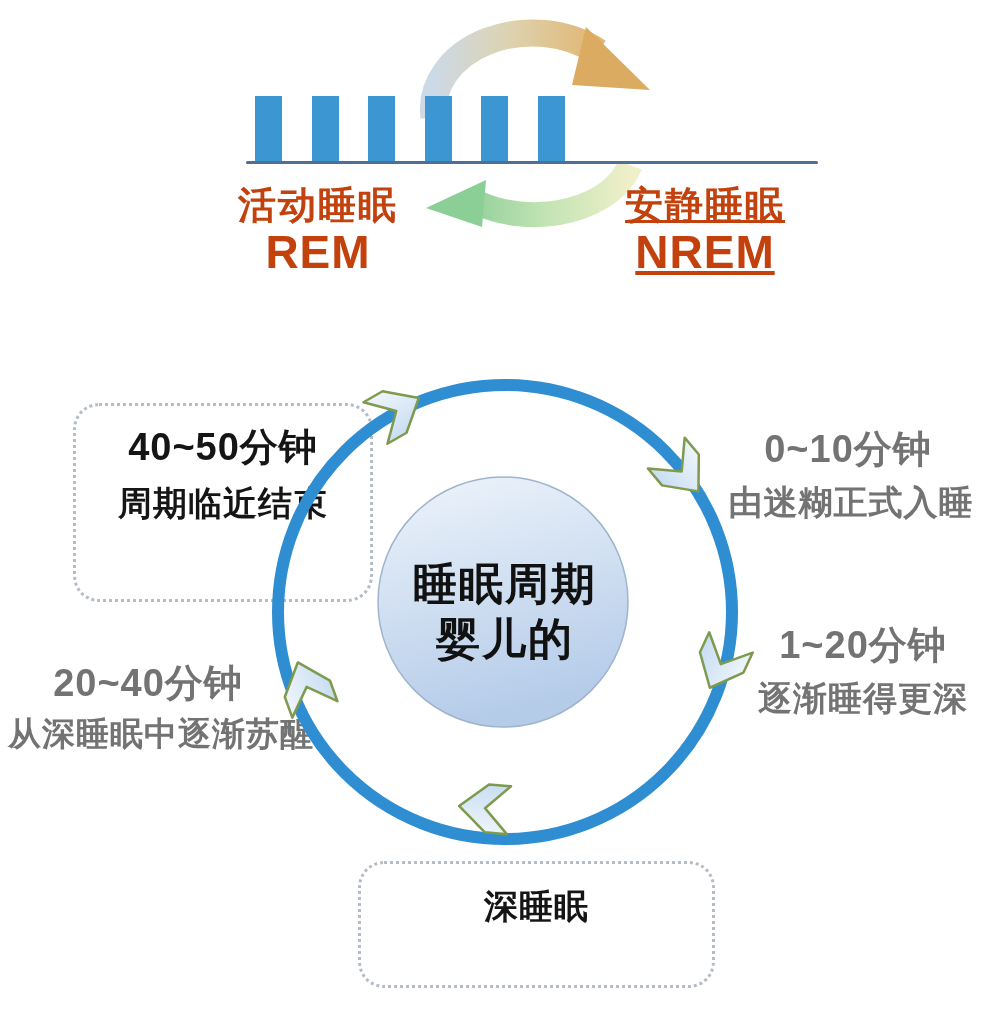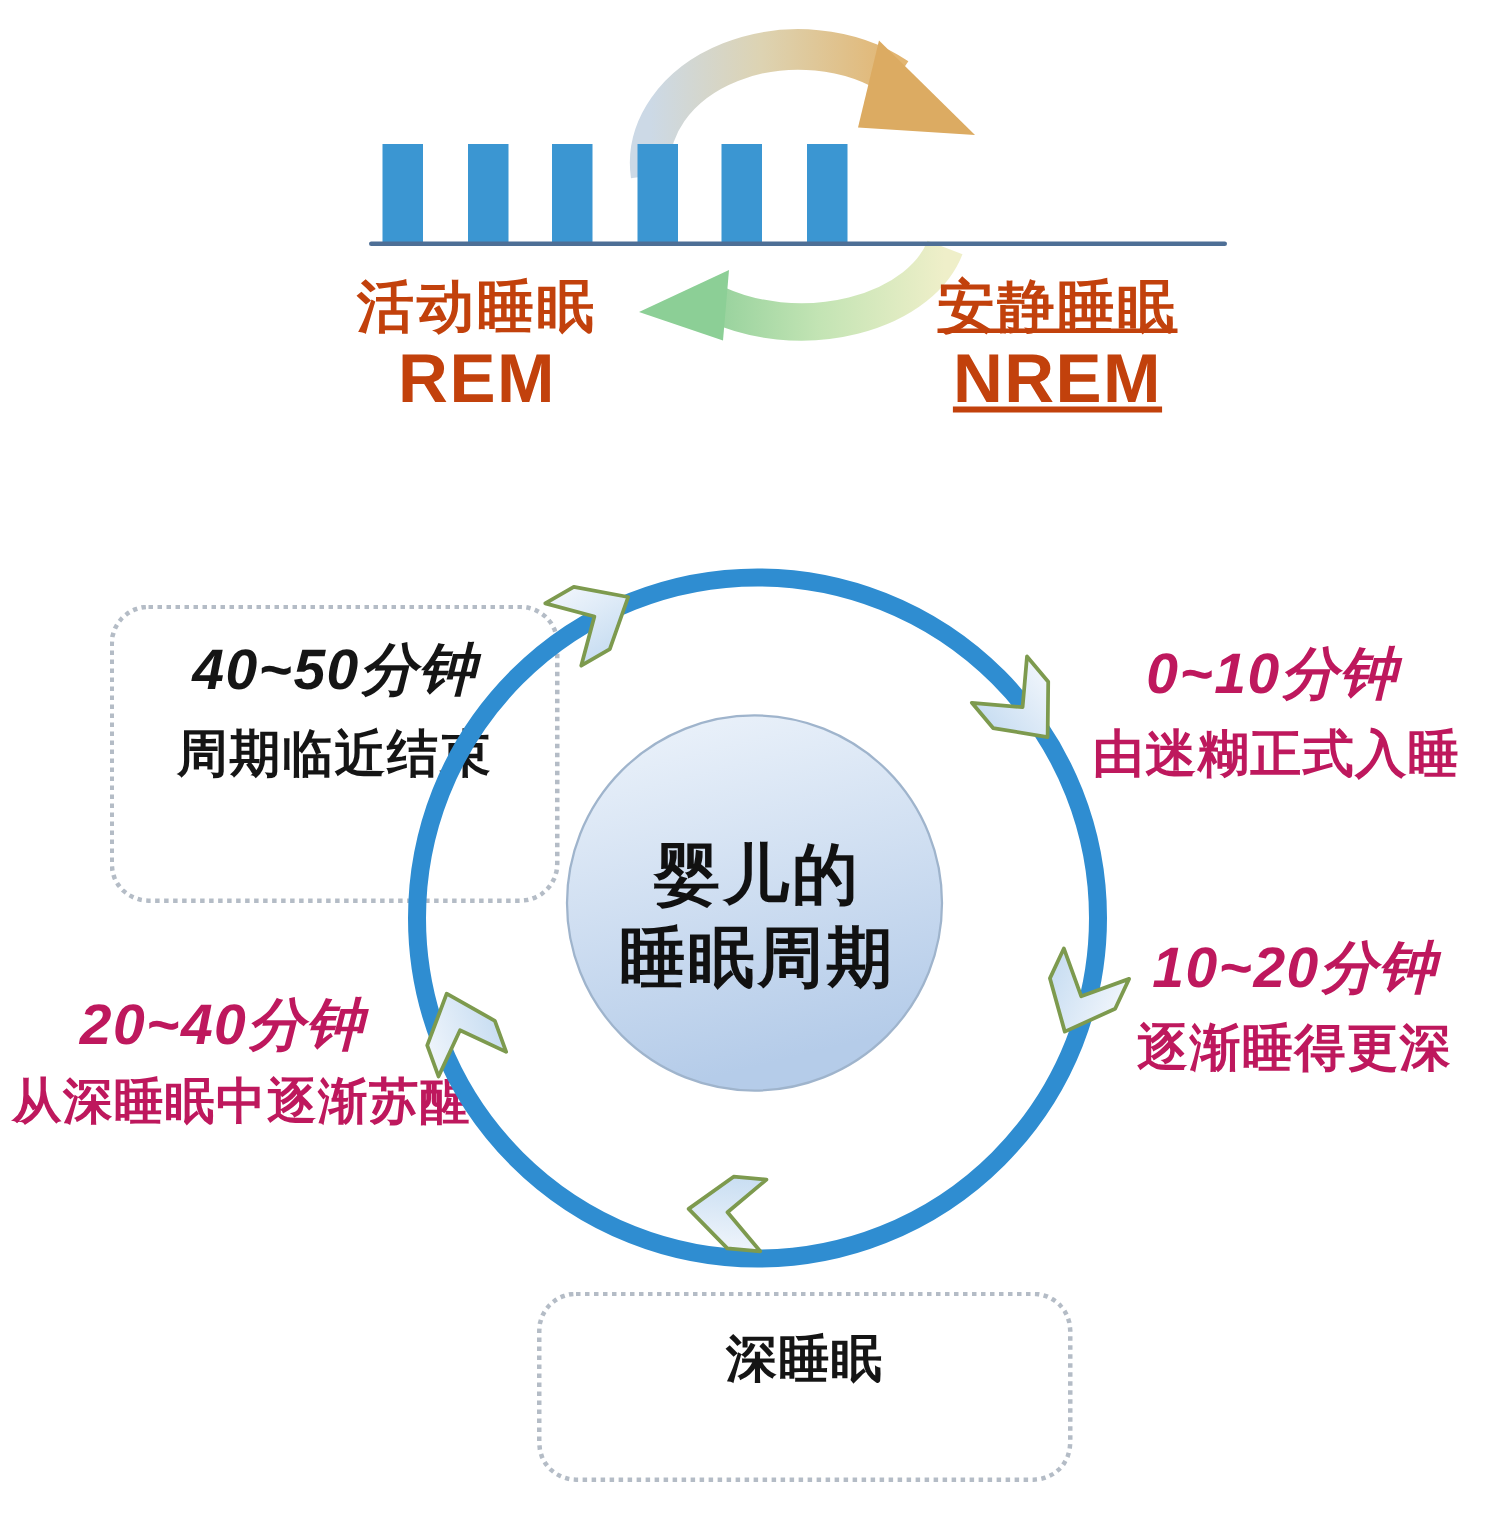--- a/index.html
+++ b/index.html
@@ -6,26 +6,26 @@
   body{
     width:1000px;height:1012px;position:relative;overflow:hidden;
     background:#ffffff;
     font-family:"Liberation Sans","DejaVu Sans",sans-serif;
     color:#151515;
   }
   .abs{position:absolute;}
   .lbl{
     position:absolute;
     font-weight:800;
-    color:#be185d;
+    color:#737373;
     text-align:center;
     white-space:nowrap;
     letter-spacing:1px;
   }
-  .t38{font-size:38px;font-style:italic;}
+  .t38{font-size:38px;}
   .t34{font-size:34px;}
   .t33{font-size:33px;}
   .dotbox{
     position:absolute;
     border:3px dotted #b4bcc6;
     border-radius:26px;
     box-sizing:border-box;
     text-align:center;
   }
   .dotbox .line{font-weight:800;color:#151515;letter-spacing:1px;}
@@ -96,21 +96,21 @@
 </div>
 
 <div class="dotbox" style="left:73px;top:403px;width:300px;height:199px;padding-top:13px;">
   <div class="line t38" style="line-height:56px;">40~50分钟</div>
   <div class="line t34" style="line-height:56px;">周期临近结束</div>
 </div>
 
 <div class="lbl t38" style="left:728px;top:424px;width:240px;">0~10分钟</div>
 <div class="lbl t34" style="left:716px;top:480px;width:270px;">由迷糊正式入睡</div>
 
-<div class="lbl t38" style="left:743px;top:620px;width:240px;">10~20分钟</div>
+<div class="lbl t38" style="left:743px;top:620px;width:240px;">1~20分钟</div>
 <div class="lbl t34" style="left:738px;top:676px;width:250px;">逐渐睡得更深</div>
 
 <div class="lbl t38" style="left:28px;top:658px;width:240px;">20~40分钟</div>
 <div class="lbl t33" style="left:5px;top:712px;width:312px;">从深睡眠中逐渐苏醒</div>
 
 <div class="dotbox" style="left:358px;top:861px;width:357px;height:127px;padding-top:16px;">
   <div class="line t34" style="line-height:52px;">深睡眠</div>
 </div>
 
 <svg class="abs" style="left:250px;top:350px;" width="520" height="520" viewBox="0 0 520 520">
@@ -131,15 +131,15 @@
   <circle cx="253" cy="252" r="125" fill="url(#gradCenter)" stroke="#9fb4cc" stroke-width="1.5"></circle>
 
   <use href="#chev" transform="translate(148,60) rotate(-30)"></use>
   <use href="#chev" transform="translate(433,123) rotate(50)"></use>
   <use href="#chev" transform="translate(470,316) rotate(115)"></use>
   <use href="#chev" transform="translate(233,458) rotate(185)"></use>
   <use href="#chev" transform="translate(56,335) rotate(-110)"></use>
 </svg>
 
 <div id="center-title">
+  <div>睡眠周期</div>
   <div>婴儿的</div>
-  <div>睡眠周期</div>
 </div>
 
 </body></html>

